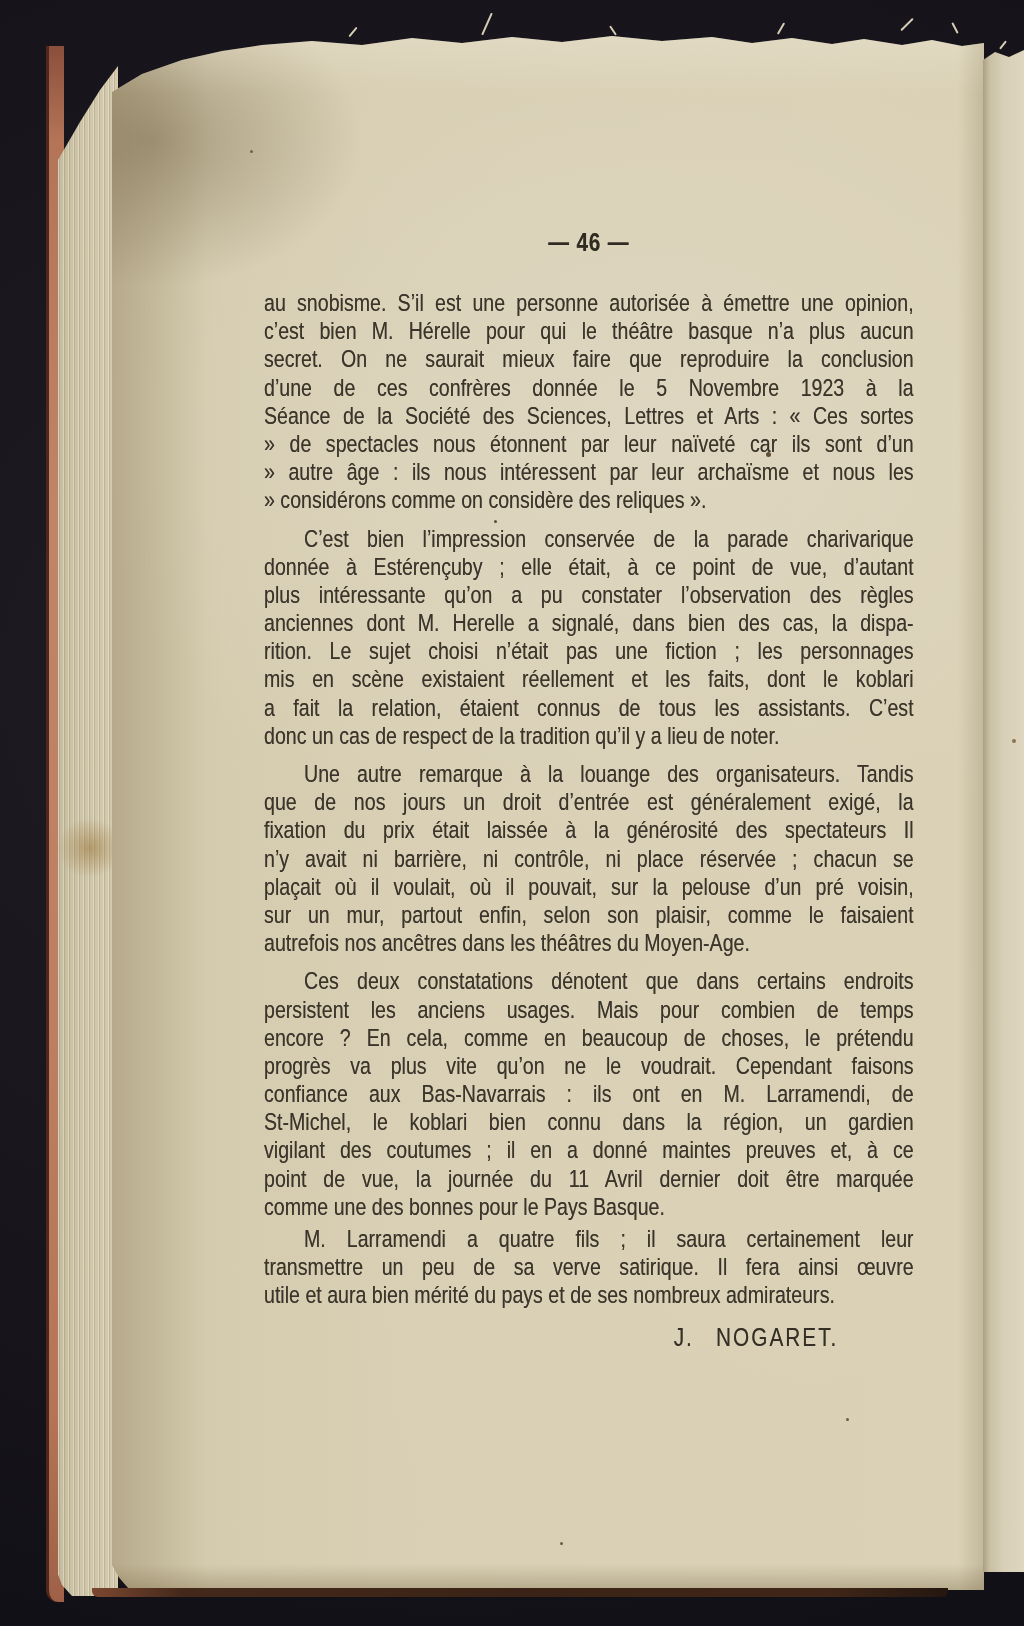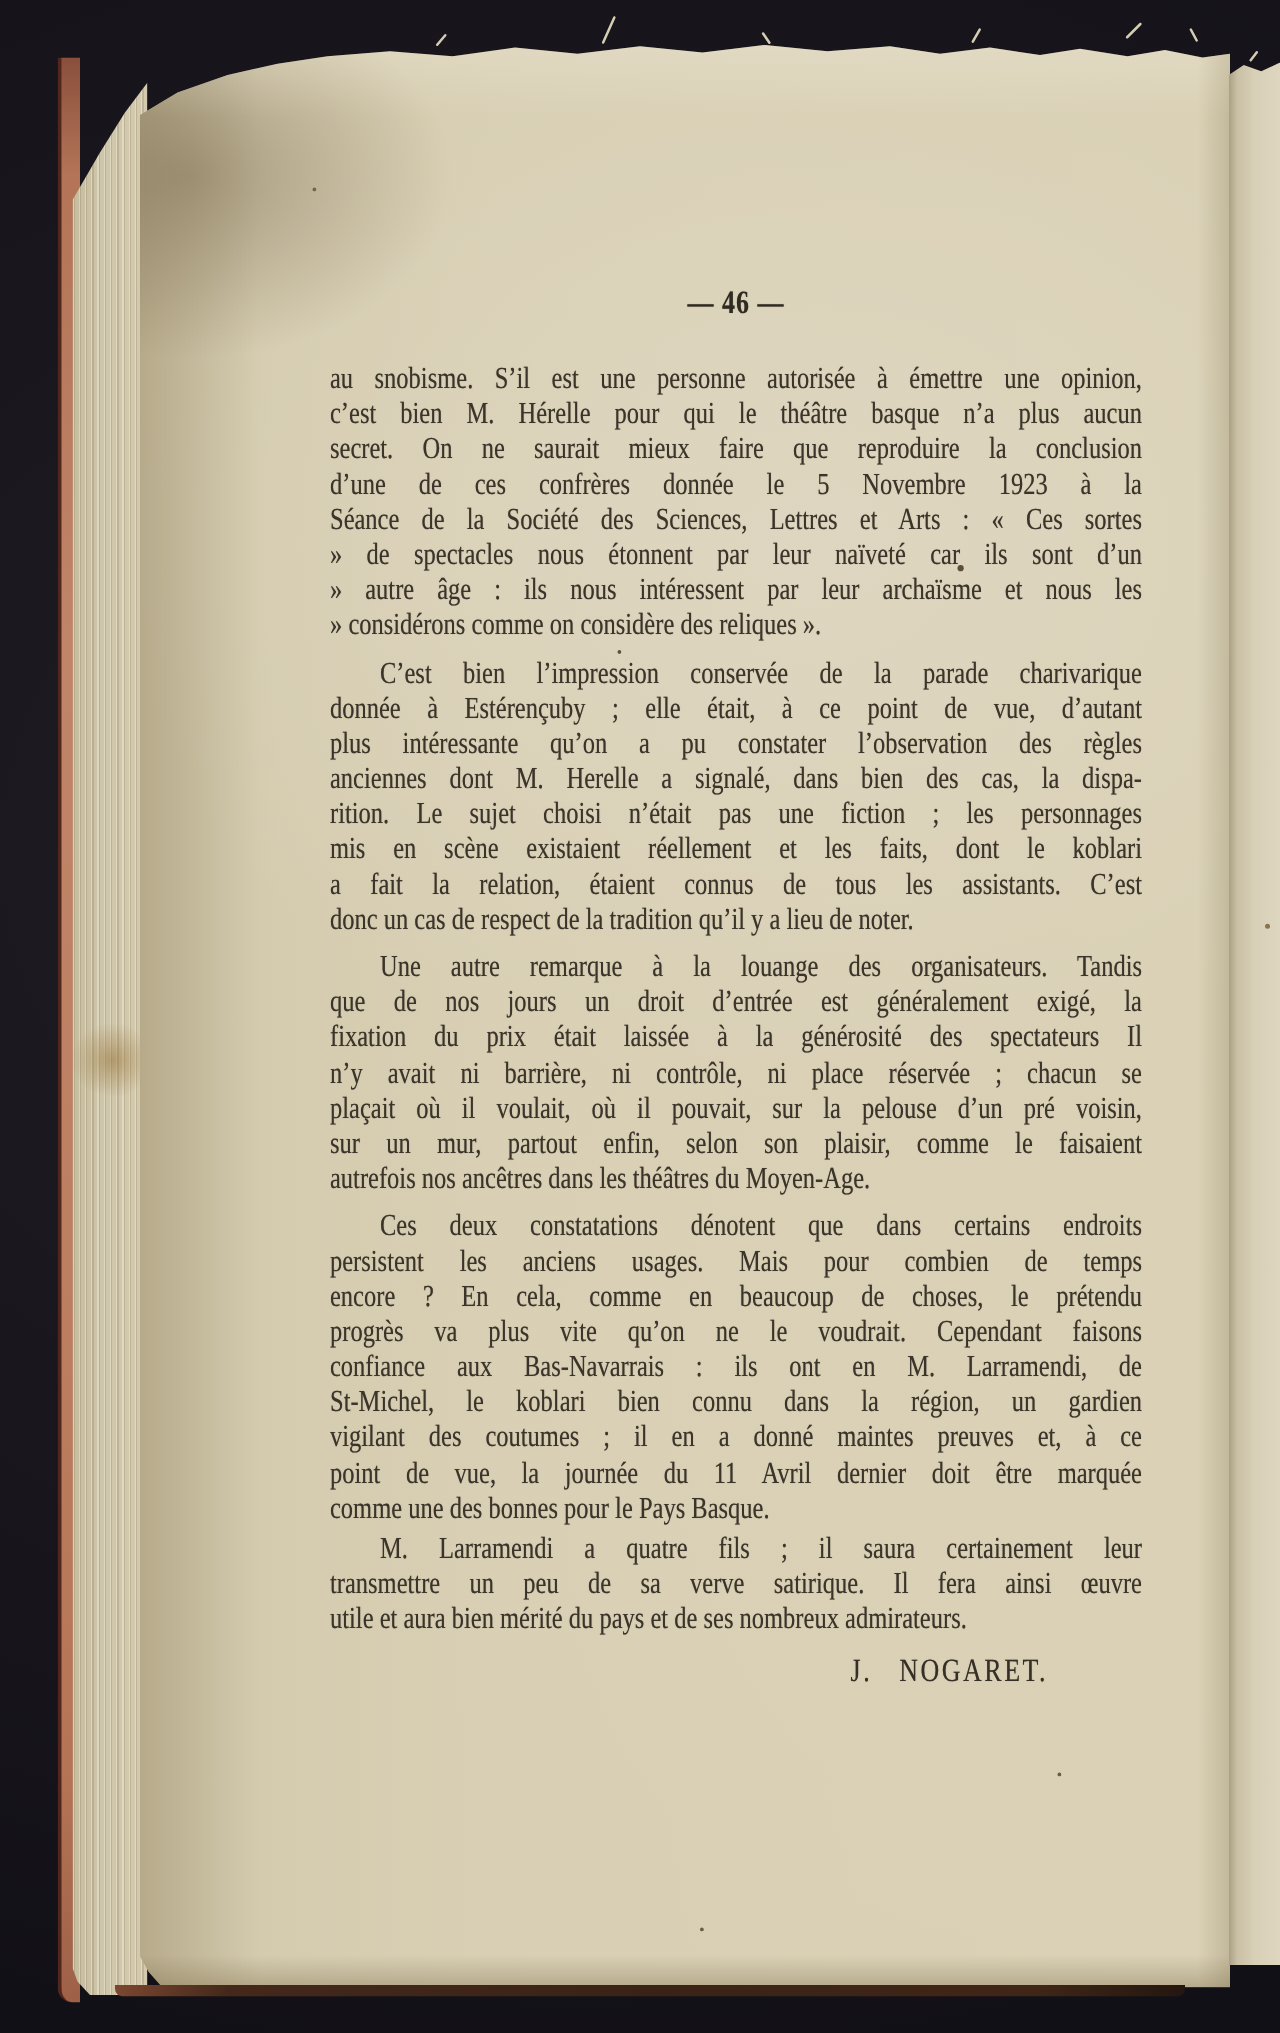--- a/index.html
+++ b/index.html
@@ -1,18 +1,18 @@
 <!DOCTYPE html>
 <html><head>
 <meta charset="utf-8">
 <style>
   html,body{margin:0;padding:0;background:#101014;}
   .scan{position:relative;width:1024px;height:1626px;overflow:hidden;
         background:radial-gradient(1300px 1000px at 45% 42%, #201d24 0%, #17151b 70%, #121017 100%);
-        font-family:Liberation Serif, serif;}
+        font-family:Liberation Sans, sans-serif;}
 
   
   .cover-edge{position:absolute;left:46px;top:46px;width:15px;height:1556px;
         background:linear-gradient(180deg,#8a4f3c 0%,#b37457 6%,#c08468 30%,#bd7f62 62%,#b57455 88%,#a express 100%);
         background:linear-gradient(180deg,#8a4f3c 0%,#b37457 6%,#c08468 30%,#bd7f62 62%,#b57455 88%,#9e6148 100%);
         border-left:3px solid #51261d;border-bottom-left-radius:12px;}
   
   .page-stack{position:absolute;left:58px;top:40px;width:60px;height:1556px;
         background:
           radial-gradient(46px 42px at 32px 808px, rgba(152,116,56,.55), rgba(152,116,56,0) 72%),

